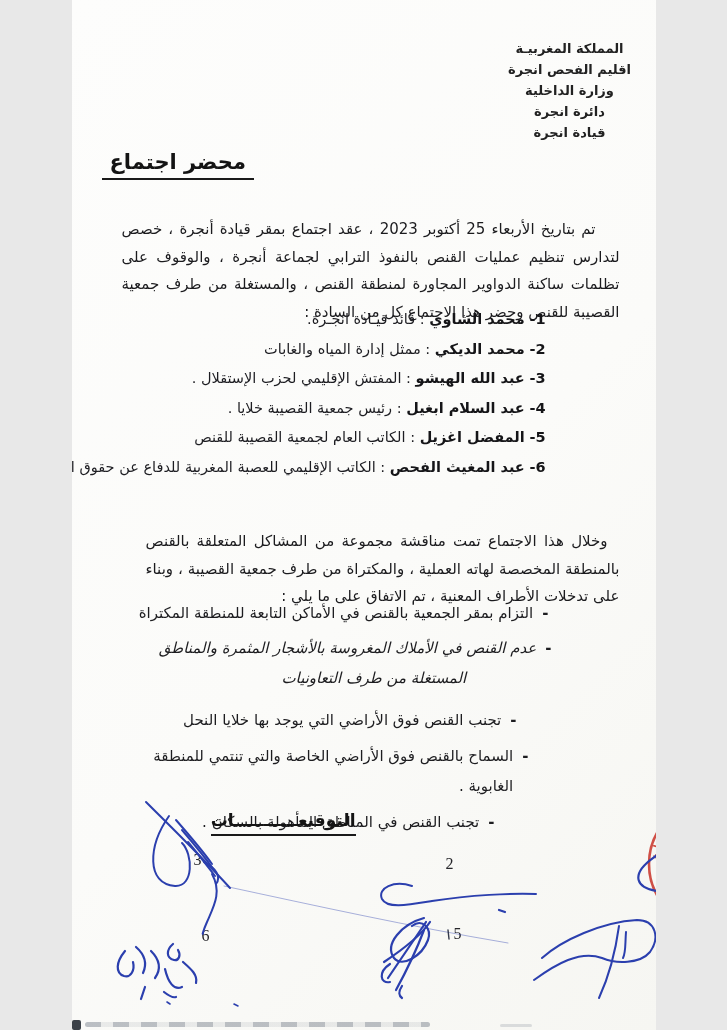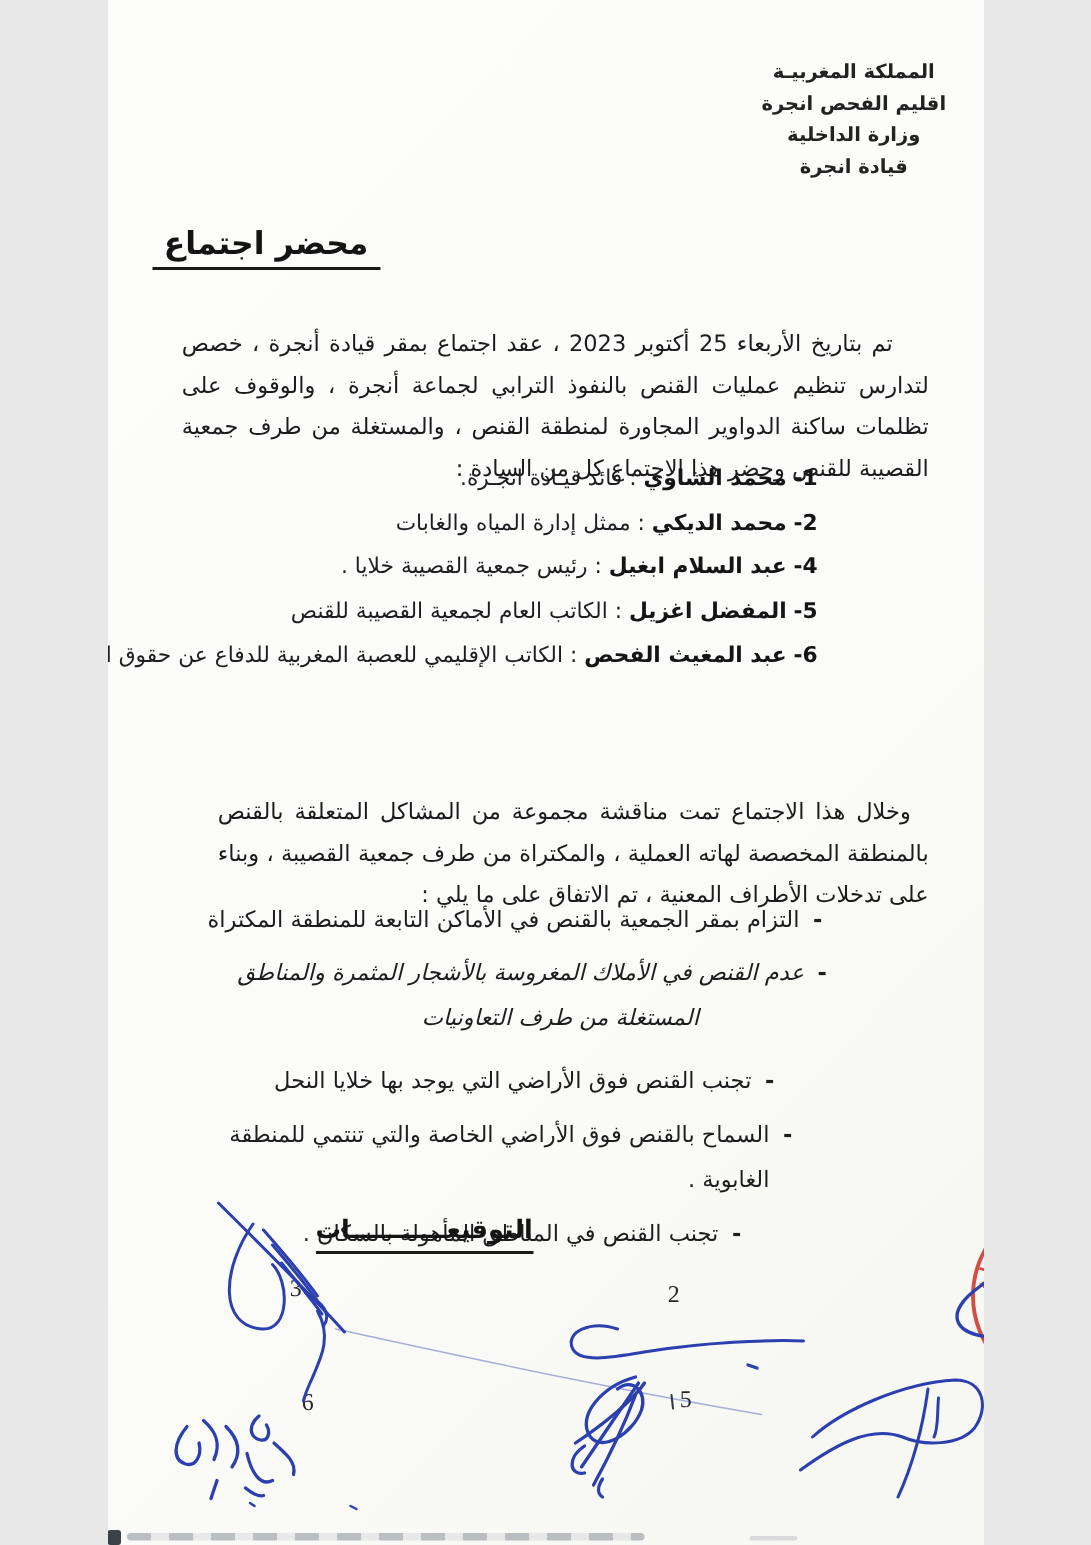--- a/index.html
+++ b/index.html
@@ -78,39 +78,45 @@
 </style>
 </head>
 <body>
 
 <div class="page">
 
   <div class="gov-header">
     <div>المملكة المغربيـة</div>
     <div>اقليم الفحص انجرة</div>
     <div>وزارة الداخلية</div>
+    <div>دائرة انجرة</div>
     <div>قيادة انجرة</div>
   </div>
 
   <div class="doc-title-wrap">
     <span class="doc-title">محضر اجتماع</span>
   </div>
 
   <p class="para intro">تم بتاريخ الأربعاء 25 أكتوبر 2023 ، عقد اجتماع بمقر قيادة أنجرة ، خصص لتدارس تنظيم عمليات القنص بالنفوذ الترابي لجماعة أنجرة ، والوقوف على تظلمات ساكنة الدواوير المجاورة لمنطقة القنص ، والمستغلة من طرف جمعية القصيبة للقنص وحضر هذا الاجتماع كل من السادة :</p>
 
   <div class="attendees">
     <div class="att">
       <span class="num">1-</span>
       <span class="name">محمد الشاوي</span>
       <span class="role">: قائد قيـادة انجـرة.</span>
     </div>
     <div class="att">
       <span class="num">2-</span>
       <span class="name">محمد الديكي</span>
       <span class="role">: ممثل إدارة المياه والغابات</span>
+    </div>
+    <div class="att">
+      <span class="num">3-</span>
+      <span class="name">عبد الله الهيشو</span>
+      <span class="role">: المفتش الإقليمي لحزب الإستقلال .</span>
     </div>
     <div class="att">
       <span class="num">4-</span>
       <span class="name">عبد السلام ابغيل</span>
       <span class="role">: رئيس جمعية القصيبة خلايا .</span>
     </div>
     <div class="att">
       <span class="num">5-</span>
       <span class="name">المفضل اغزيل</span>
       <span class="role">: الكاتب العام لجمعية القصيبة للقنص</span>

